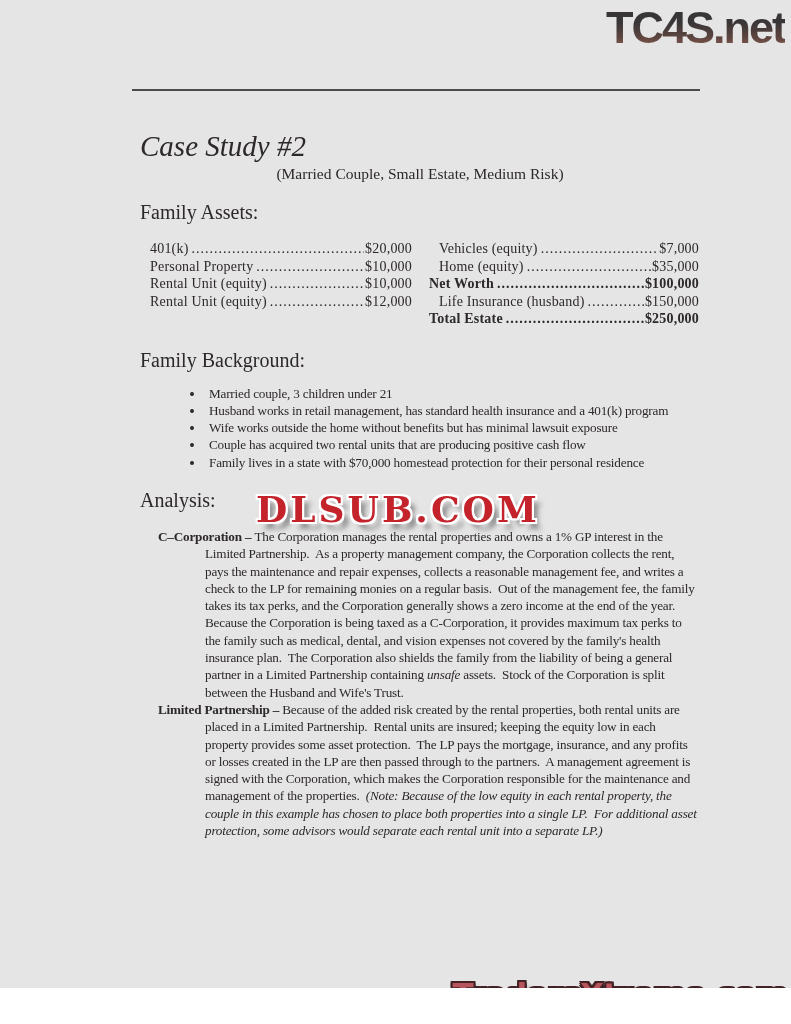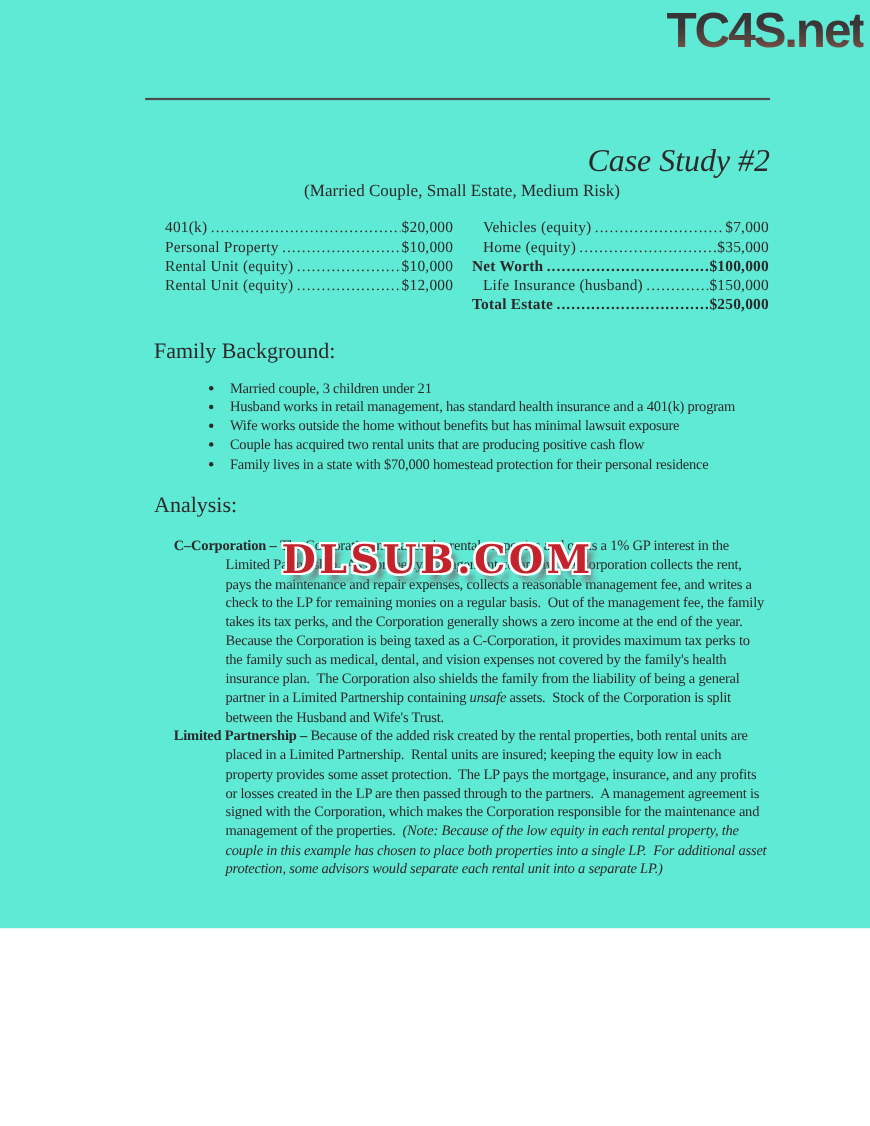--- a/index.html
+++ b/index.html
@@ -1,19 +1,19 @@
 <!DOCTYPE html>
 <html><head>
 <meta charset="utf-8">
 <style>
   html,body{margin:0;padding:0;background:#ffffff;}
   .page{
     position:relative;
-    width:791px;height:844px;
-    background:#5eead4;
+    width:791px;height:988px;
+    background:#e5e5e5;
     overflow:hidden;
     font-family:"Liberation Serif", serif;
     color:#2d282a;
   }
 
   
   .tc4s-logo{
     position:absolute; top:2px; right:6px;
     font-family:"Liberation Sans", sans-serif;
     font-weight:bold; font-size:45px; letter-spacing:-2px;
@@ -52,21 +52,21 @@
     width:568px; height:2px; background:#4b4b4d;
   }
 
   
   .content{
     position:absolute; left:140px; top:0; width:560px;
   }
   .title-main{
     margin-top:129px;
     font-style:italic; font-size:29px; line-height:34px;
-    text-align:right;
+    text-align:left;
   }
   .title-sub{
     margin-top:2px; font-size:15.5px; line-height:18px;
     text-align:center;
   }
   .section-heading{
     font-size:20px; line-height:24px; font-weight:normal; margin:0;
   }
   .h-assets{margin-top:17px;}
   .h-background{margin-top:20px;}
@@ -118,20 +118,21 @@
 
   <div class="tc4s-logo">TC4S.net</div>
 
   <div class="top-rule"></div>
 
   <div class="content">
 
     <div class="title-main">Case Study #2</div>
     <div class="title-sub">(Married Couple, Small Estate, Medium Risk)</div>
 
+    <h2 class="section-heading h-assets">Family Assets:</h2>
 
     <div class="assets-table">
       <div class="assets-col left" id="assets-left">
           <div class="asset-row">
             <span class="asset-label">401(k)</span>
             <span class="asset-leader"></span>
             <span class="asset-value">$20,000</span>
           </div>
           <div class="asset-row">
             <span class="asset-label">Personal Property</span>

